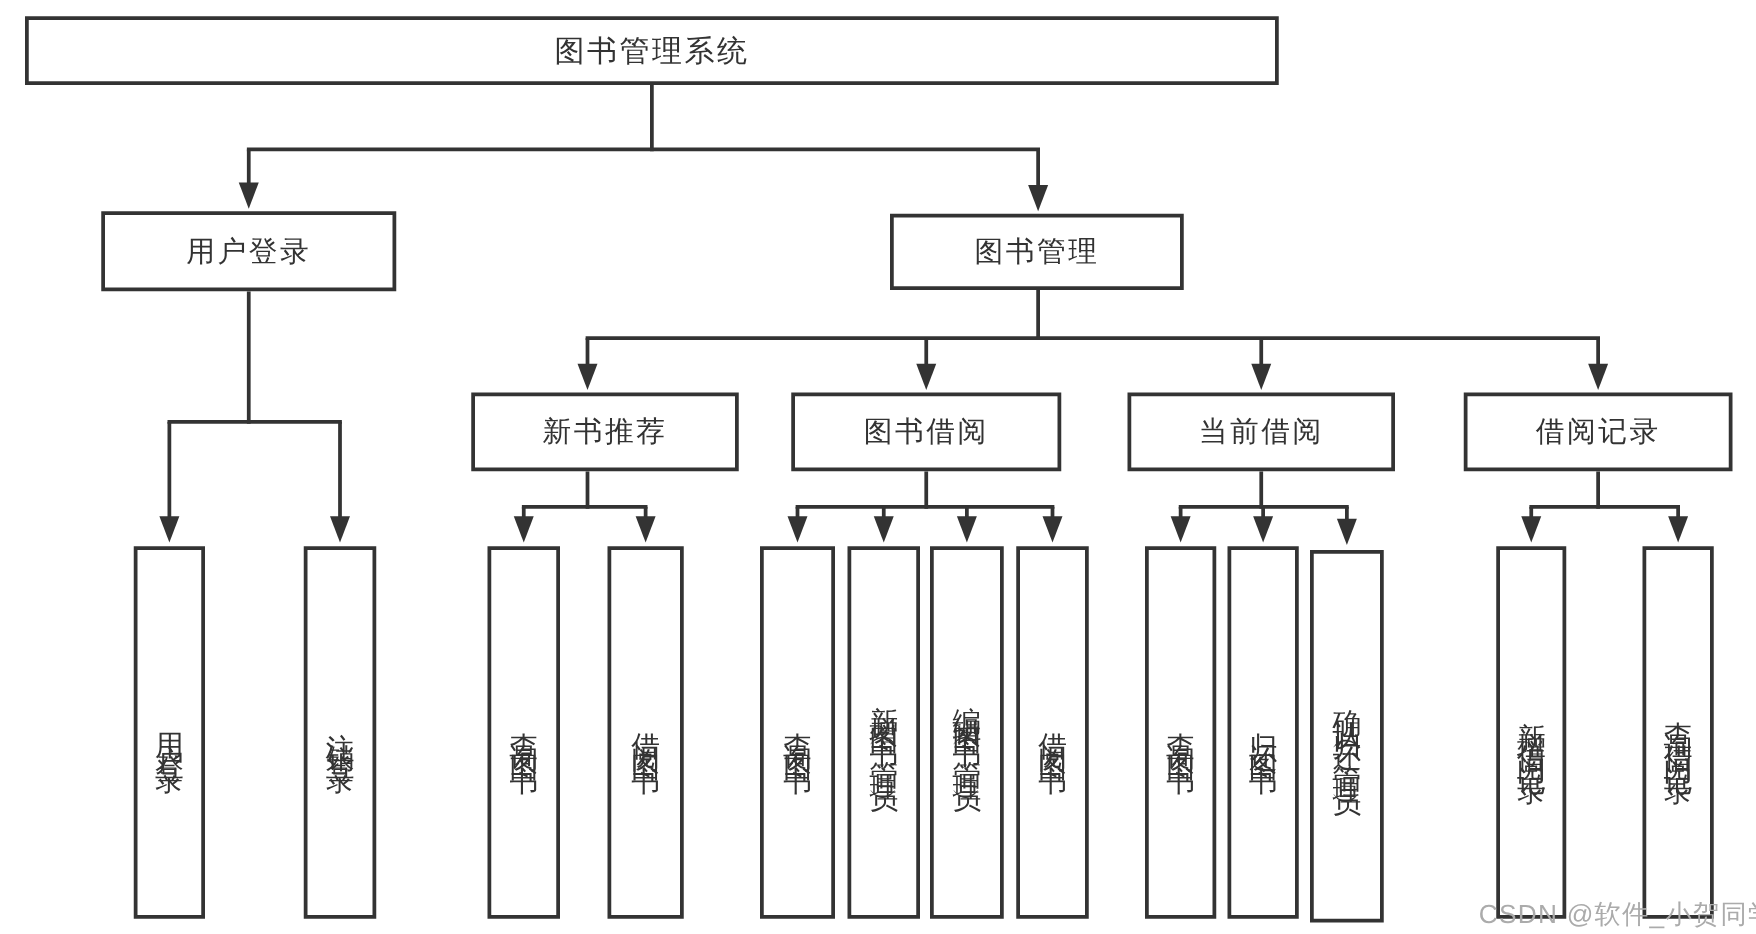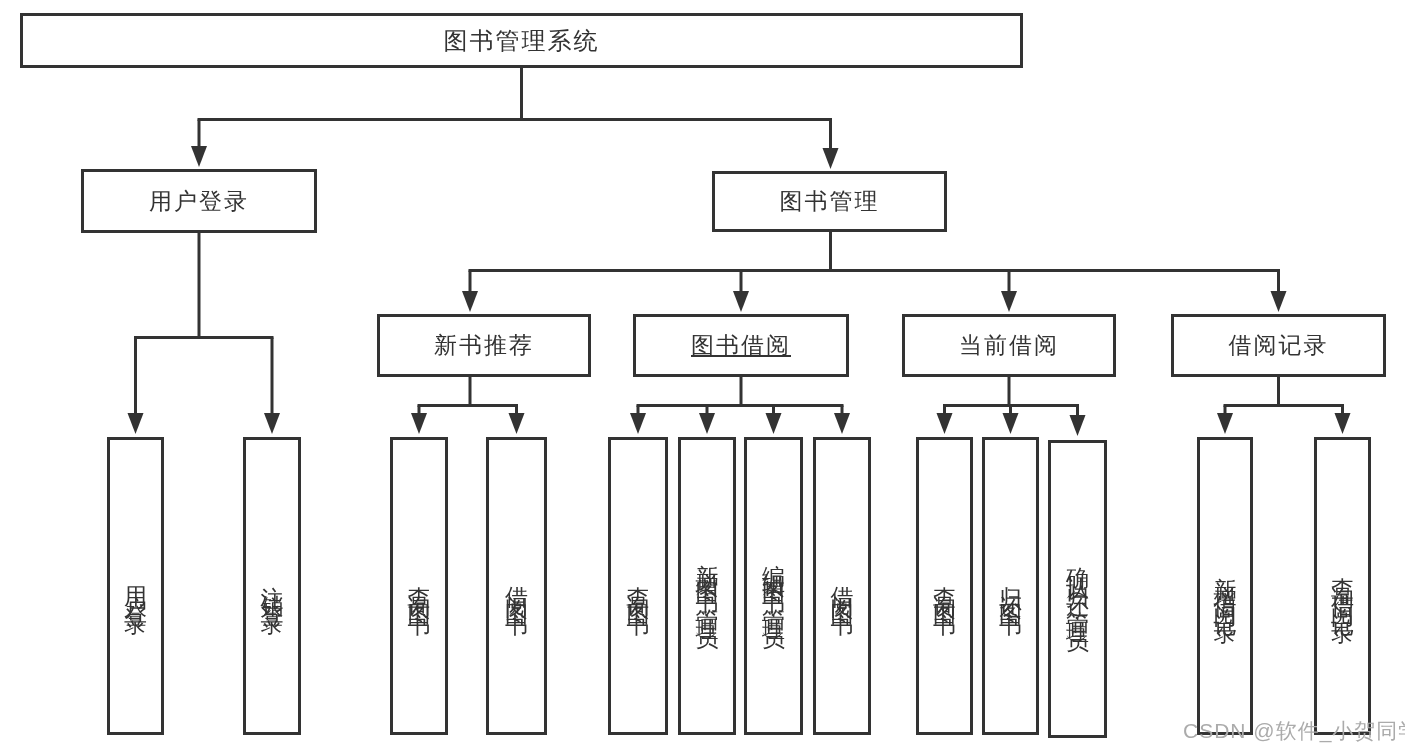--- a/index.html
+++ b/index.html
@@ -126,21 +126,21 @@
   <div class="box h" style="left:81px; top:169px; width:236px; height:64px;">
     <span>用户登录</span>
   </div>
   <div class="box h" style="left:712px; top:171px; width:235px; height:61px;">
     <span>图书管理</span>
   </div>
 
   <div class="box h" style="left:363px; top:314px; width:214px; height:63px;margin-left:14px;">
     <span>新书推荐</span>
   </div>
-  <div class="box h" style="left:633px; top:314px; width:216px; height:63px;text-decoration:underline;">
+  <div class="box h" style="left:633px; top:314px; width:216px; height:63px;">
     <span>图书借阅</span>
   </div>
   <div class="box h" style="left:902px; top:314px; width:214px; height:63px;text-align:right;">
     <span>当前借阅</span>
   </div>
   <div class="box h" style="left:1171px; top:314px; width:215px; height:63px;">
     <span>借阅记录</span>
   </div>
 
   <div class="box" style="left:107px; top:437px; width:57px; height:298px;">

